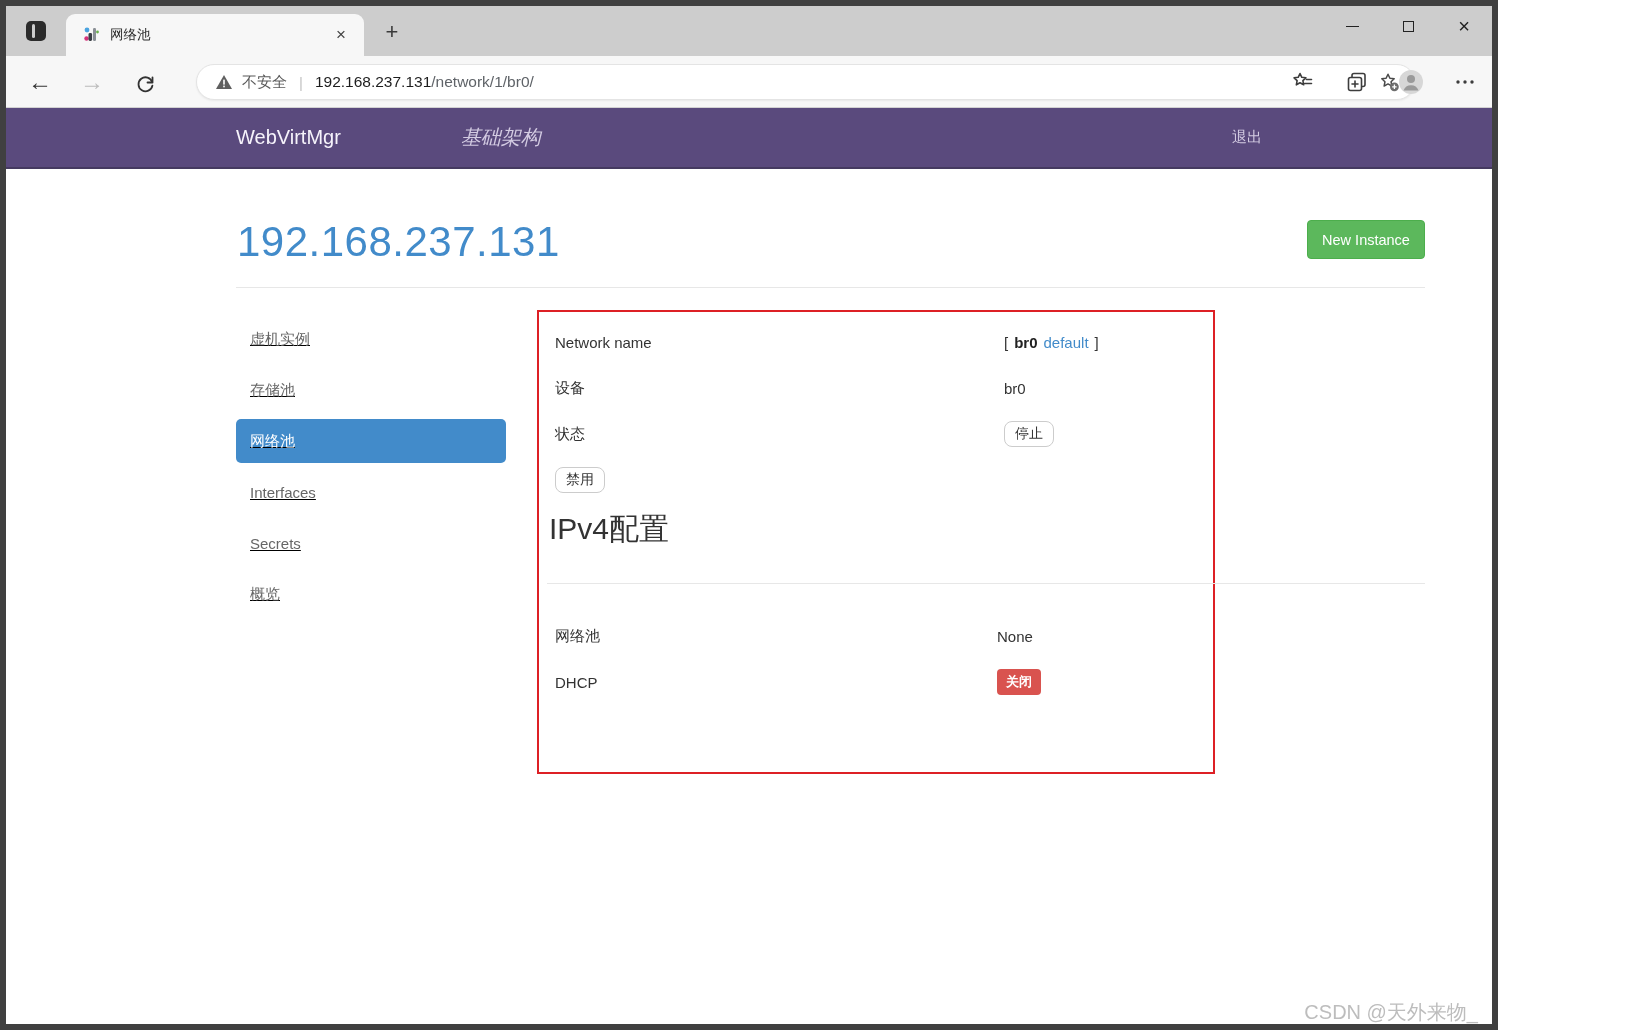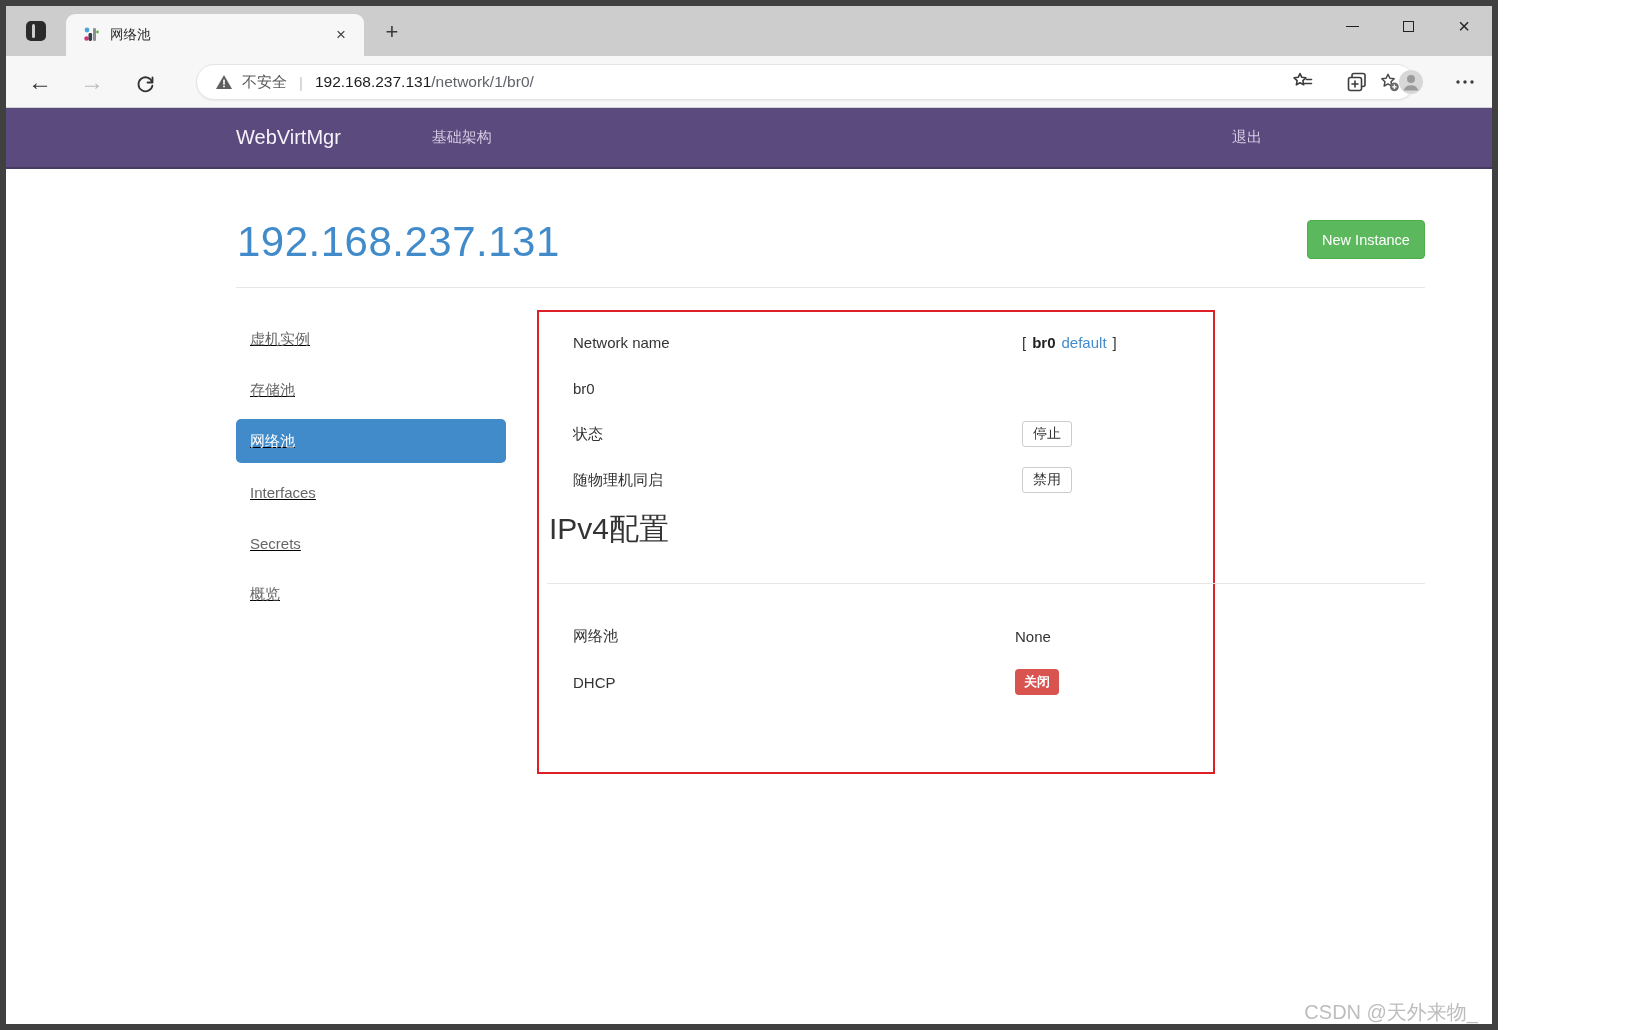--- a/index.html
+++ b/index.html
@@ -45,21 +45,21 @@
   .url .path { color:#5f6368; }
   .omni-spacer { flex:1 1 auto; }
   .tool-icons { position:absolute; right:14px; top:0; height:52px; display:flex; align-items:center; gap:28px; }
   .tool-icon { width:26px; height:26px; display:flex; align-items:center; justify-content:center; cursor:pointer; }
 
   
   .navbar { position:absolute; top:102px; left:0; width:100%; height:61px; background:#5a4a7d;
             border-bottom:2px solid #453a60; }
   .nav-inner { position:absolute; left:230px; right:230px; top:0; height:100%; display:flex; align-items:center;gap:25px; }
   .brand { font-size:20px; color:#f6f3fb; cursor:pointer; }
-  .nav-item { font-size:15px; color:#d3cbe2; margin-left:66px; cursor:pointer; }
+  .nav-item { font-size:20px; color:#d3cbe2; margin-left:95px; cursor:pointer;font-style:italic; }
   .nav-logout { position:absolute; right:0; top:0; height:100%; display:flex; align-items:center;
                 font-size:15px; color:#d3cbe2; cursor:pointer; }
 
   
   .page-title { position:absolute; left:231px; top:212px; font-size:42px; font-weight:400;
                 color:#428bca; letter-spacing:0.5px; }
   .title-divider { position:absolute; left:230px; top:281px; width:1189px; height:1px; background:#e7e7e7; }
   .btn-new-instance { position:absolute; left:1301px; top:214px; width:118px; height:39px;
                       background:#5cb85c; border:1px solid #4cae4c; border-radius:4px; color:#fff;
                       font-size:14.5px; display:flex; align-items:center; justify-content:center; cursor:pointer; }
@@ -68,29 +68,29 @@
   .sidebar { position:absolute; left:230px; top:308px; width:270px; list-style:none;text-decoration:underline; }
   .side-item { height:51px; display:flex; align-items:center; padding-left:14px; font-size:15px;
                color:#666; cursor:pointer; border-radius:5px; }
   .side-item.active { background:#428bca; color:#fff; height:44px; margin:3px 0 4px 0; }
 
   
   .red-box { position:absolute; left:531px; top:304px; width:678px; height:464px;
              border:2px solid #dd2025; background:transparent; }
   .sec1 { position:absolute; top:7px; left:0; right:0; }
   .sec2 { position:absolute; top:301px; left:0; right:0; }
-  .drow { height:46px; display:flex; align-items:center; padding-left:34px; }
+  .drow { height:46px; display:flex; align-items:center; padding-left:16px; }
   .drow .lbl { font-size:15px; color:#333; flex:0 0 449px; }
   .sec2 .drow .lbl { flex:0 0 442px; }
   .drow .val { font-size:15px; color:#333; }
   .bracket { color:#333; }
   .net-name { font-weight:bold; color:#222; margin:0 6px; }
   .net-link { color:#428bca; cursor:pointer; margin-right:6px; }
   .mini-btn { display:inline-block; padding:3px 10px; background:#fff; border:1px solid #ccc;
-              border-radius:3px; font-size:14px; color:#333; cursor:pointer; }
+              border-radius:8px; font-size:14px; color:#333; cursor:pointer; }
   .badge-danger { display:inline-block; padding:4px 9px; background:#d9534f; border-radius:4px;
                   font-size:13px; font-weight:bold; color:#fff; }
   .ipv4-heading { position:absolute; top:197px; left:10px; font-size:30px; font-weight:400; color:#333; }
   .ipv4-divider { position:absolute; left:541px; top:577px; width:878px; height:1px; background:#e7e7e7; }
 
   .watermark { position:absolute; right:14px; top:993px; font-size:20px; color:#bdbdbd; }
 
   svg { display:block; }
 </style>
 </head>
@@ -220,28 +220,28 @@
 
   <div class="red-box">
     <div class="sec1">
       <div class="drow">
         <span class="lbl">Network name</span>
         <span class="val">
           <span class="bracket">[</span><span class="net-name">br0</span><span class="net-link">default</span><span class="bracket">]</span>
         </span>
       </div>
       <div class="drow">
+        <span class="lbl">设备</span>
         <span class="val">br0</span>
       </div>
       <div class="drow">
         <span class="lbl">状态</span>
         <span class="mini-btn">停止</span>
       </div>
       <div class="drow">
-        <span class="lbl">随物理机同启</span>
         <span class="mini-btn">禁用</span>
       </div>
     </div>
 
     <div class="ipv4-heading">IPv4配置</div>
 
     <div class="sec2">
       <div class="drow">
         <span class="lbl">网络池</span>
         <span class="val">None</span>

